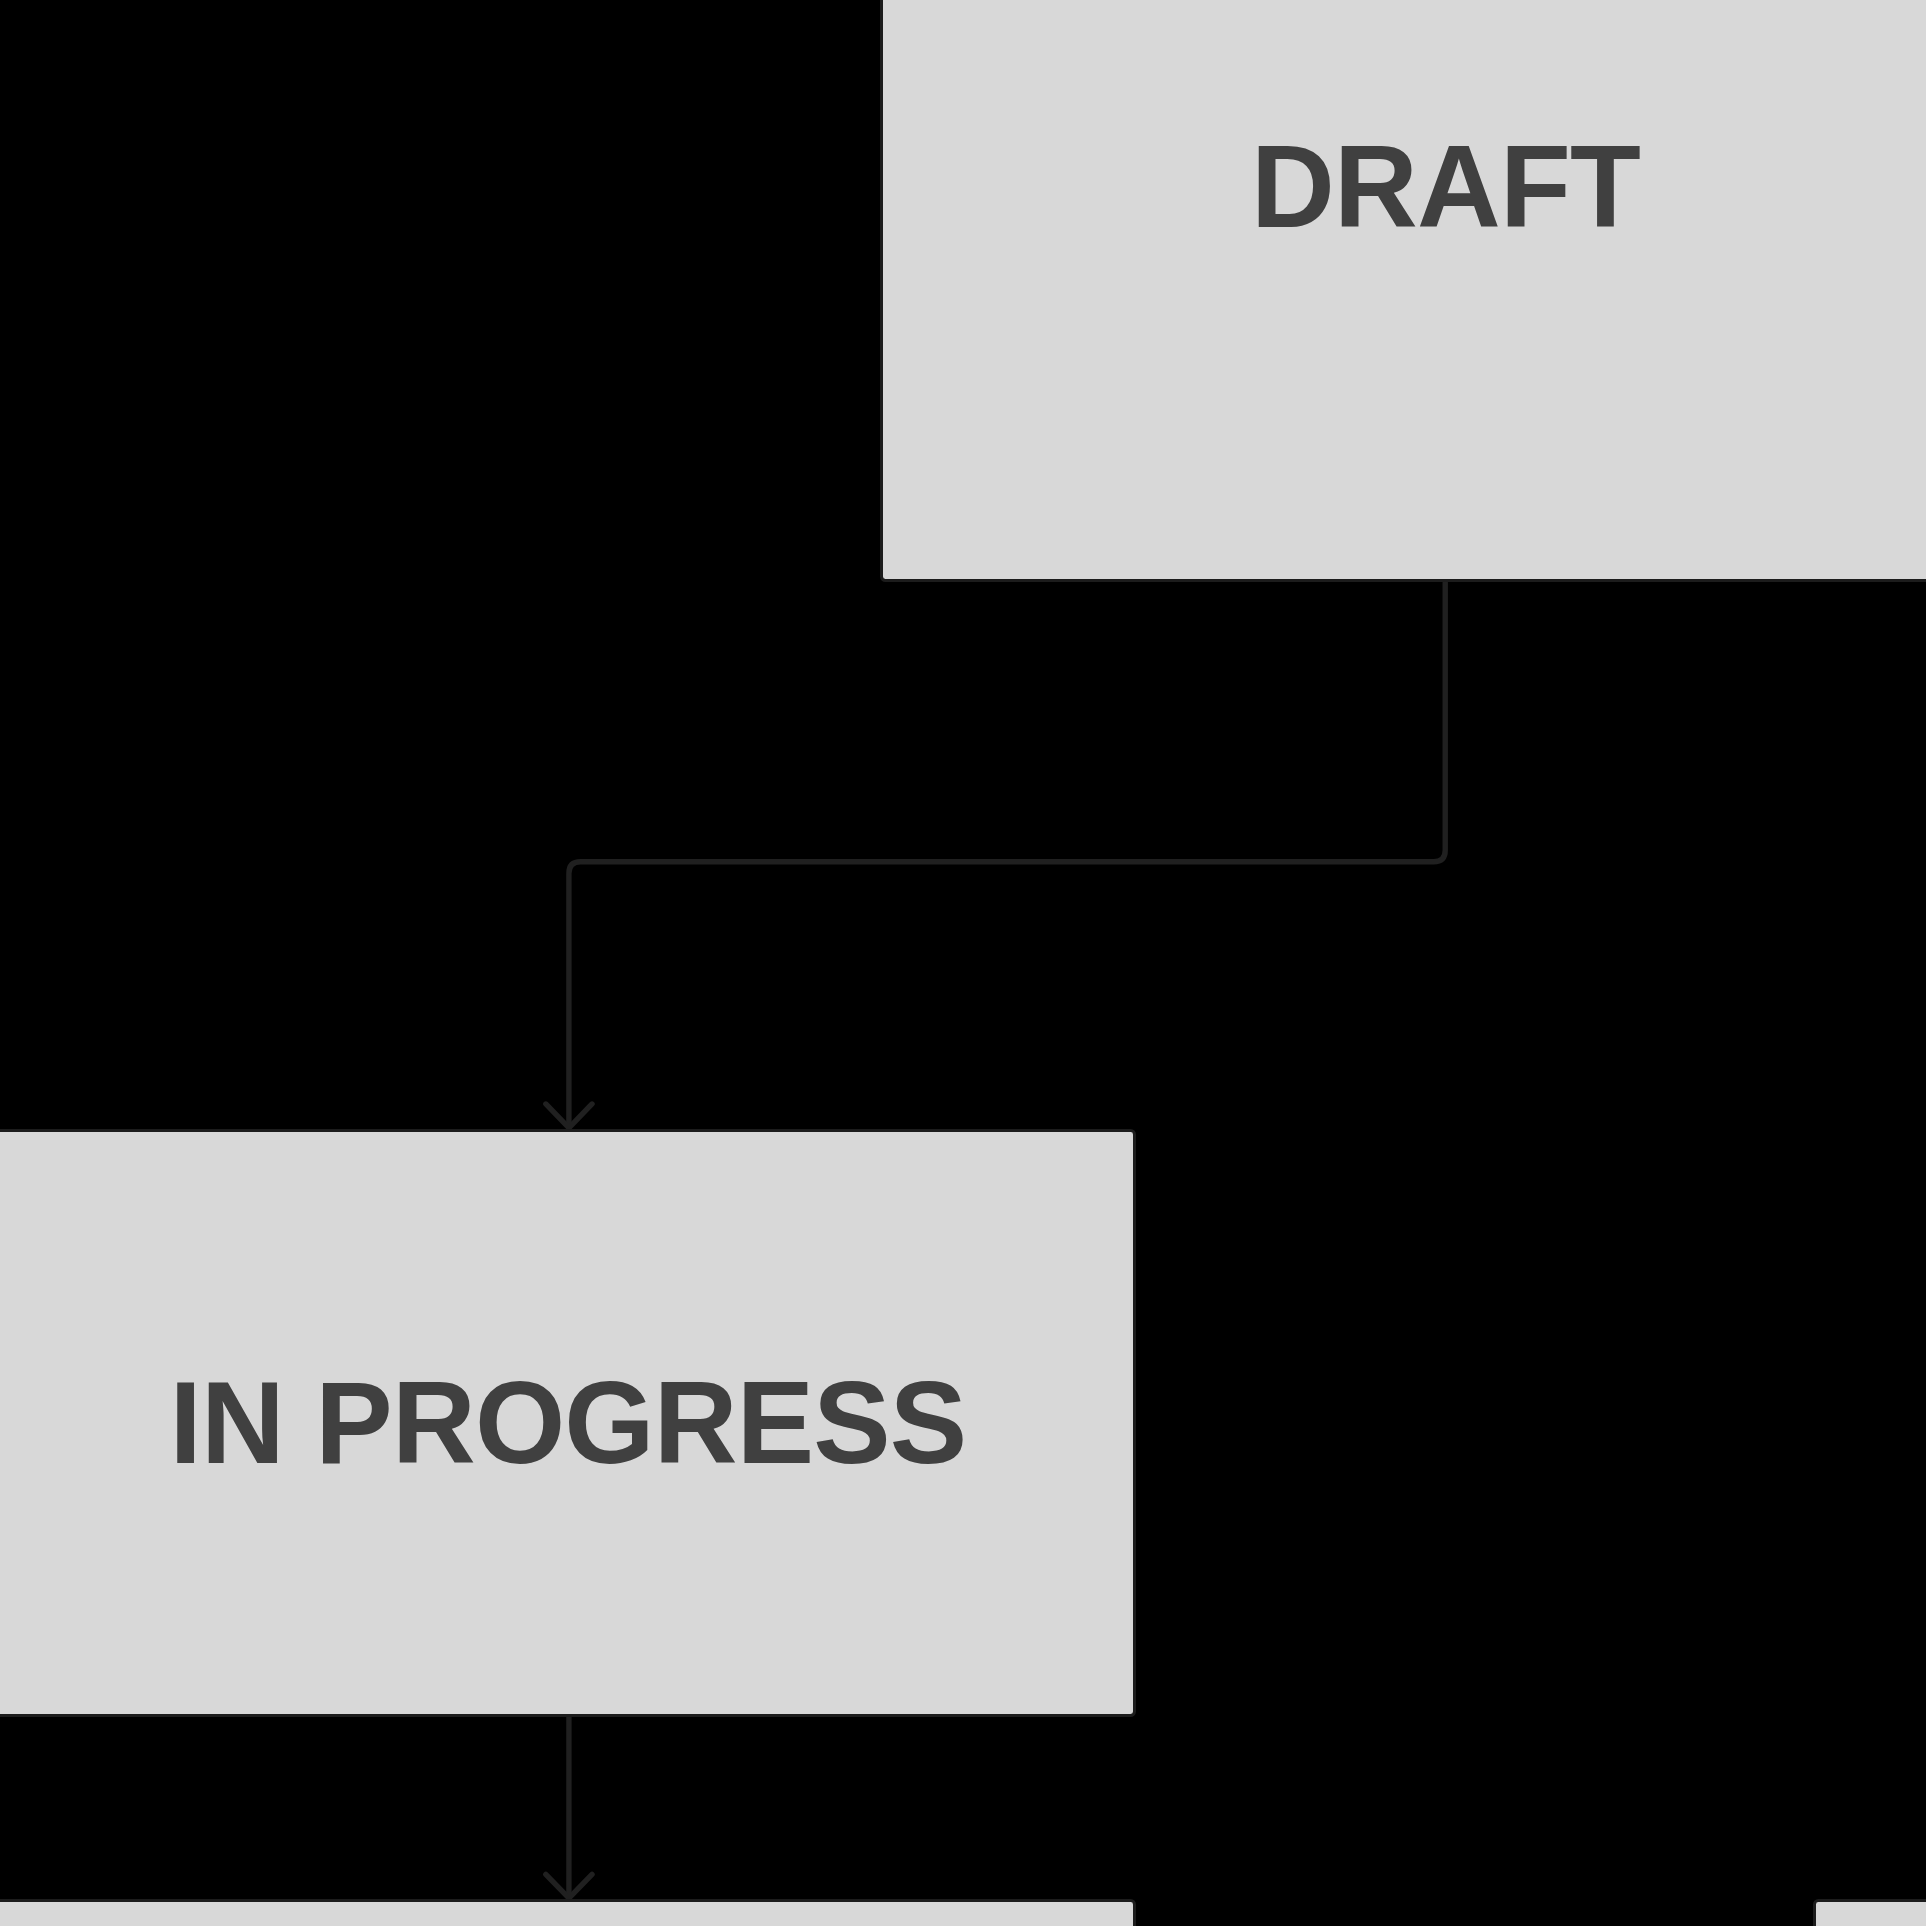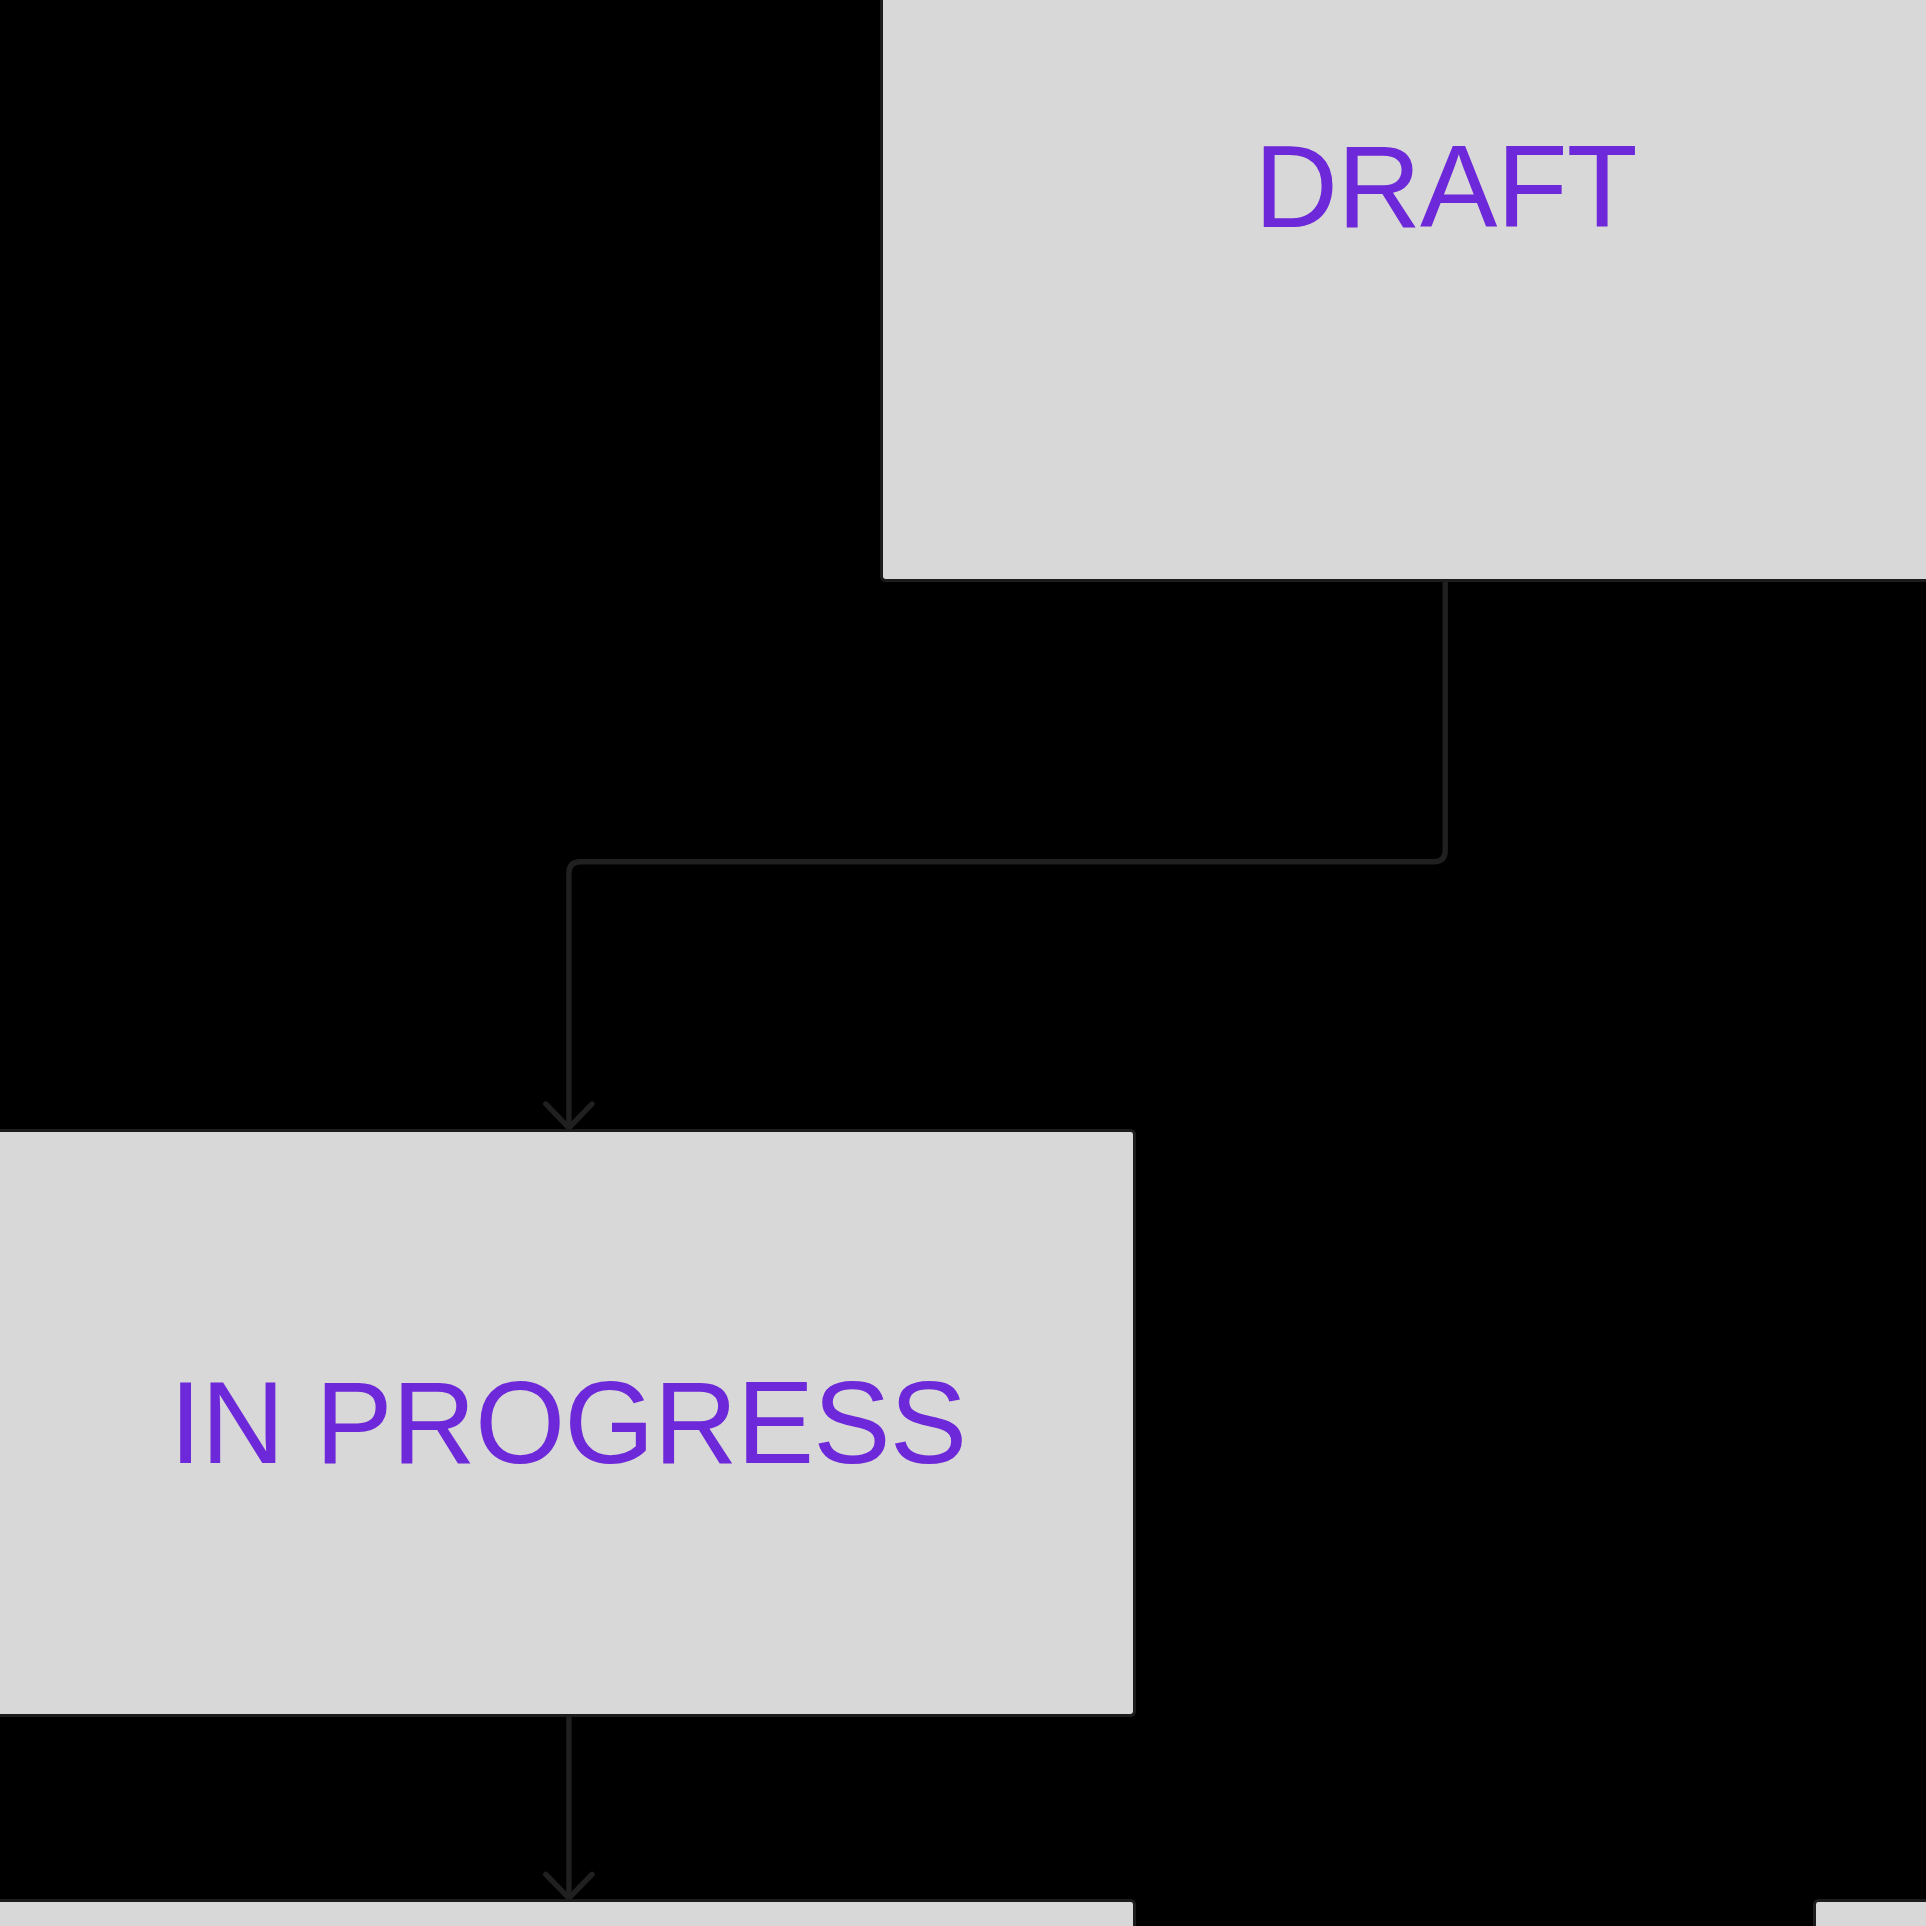--- a/index.html
+++ b/index.html
@@ -31,22 +31,22 @@
     z-index: 2;
     background: #d8d8d8;
     border: 3.5px solid #1c1c1c;
     border-radius: 5.4px;
     box-sizing: border-box;
     display: flex;
     align-items: center;
     justify-content: center;
   }
   .state-label {
-    font-weight: normal;
-    color: #6d28d9;
+    font-weight: bold;
+    color: #404040;
     letter-spacing: -0.8px;
     white-space: nowrap;
     line-height: 1;
     text-align: center;
   }
 
   
   #box-draft {
     left: 880px;
     top: -162px;

